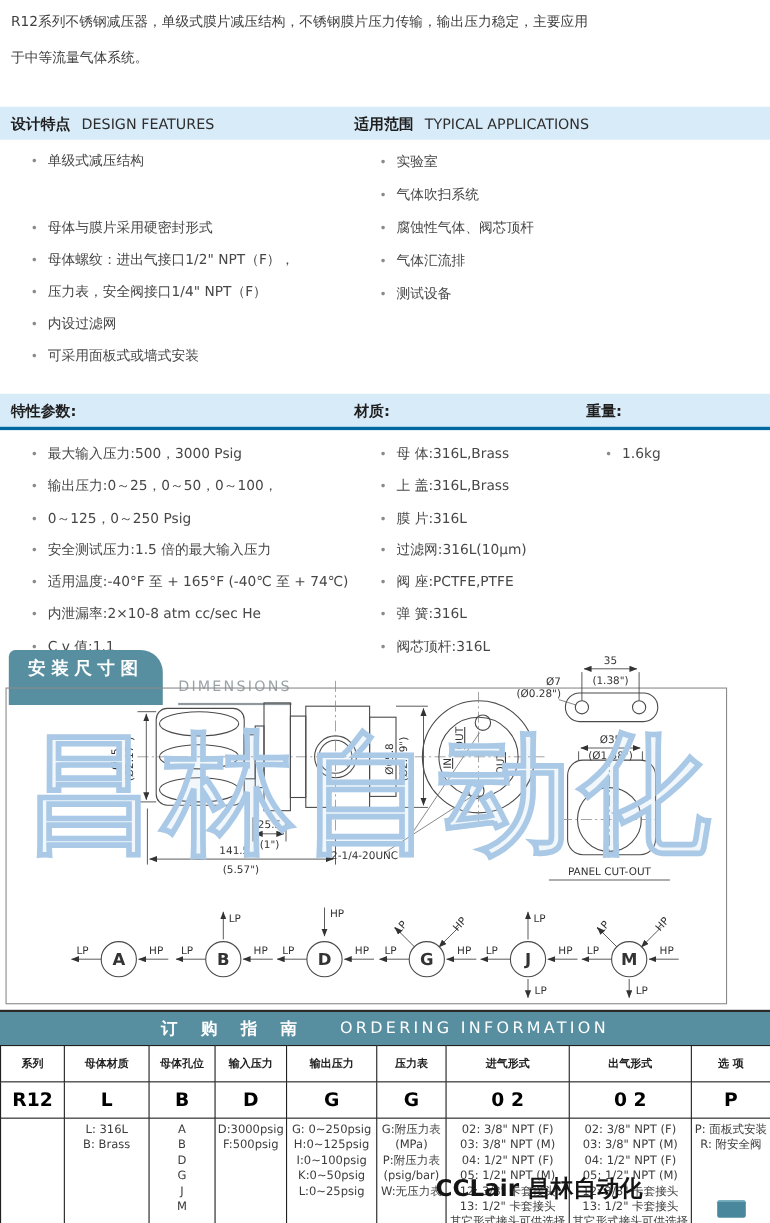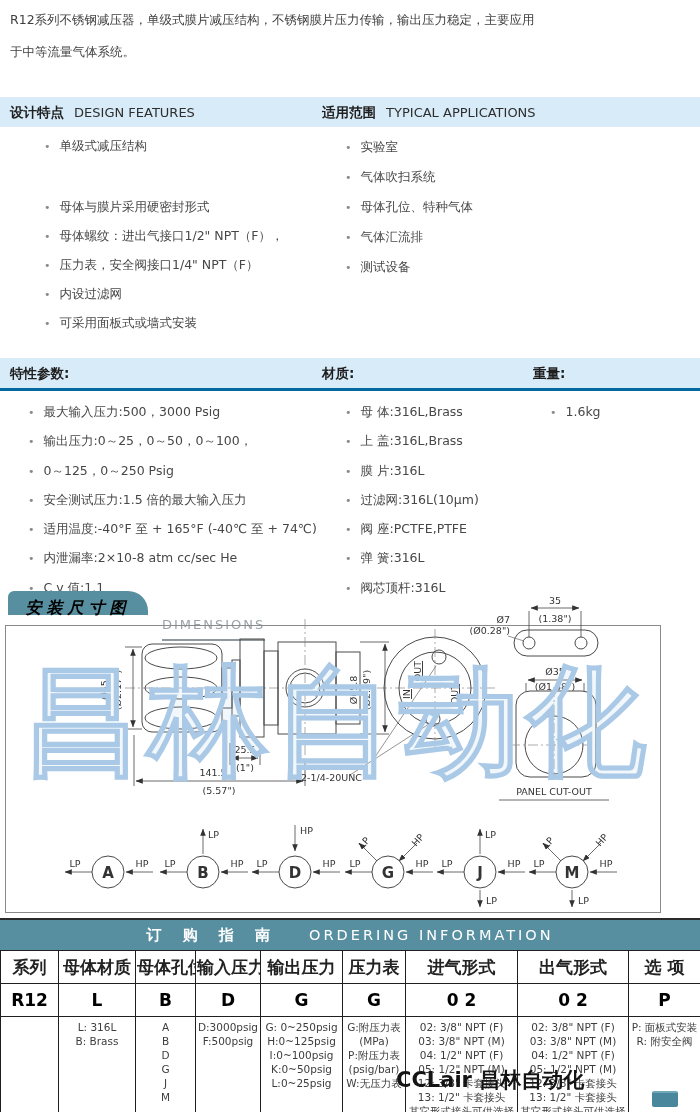--- a/index.html
+++ b/index.html
@@ -10,41 +10,41 @@
   .band2{border-bottom:3px solid #0369a1;}
   .band .grp{position:absolute;top:0;height:30px;line-height:30px;white-space:nowrap;}
   .zh{font-weight:bold;font-size:13.5px;color:#1e1e1e;}
   .en{font-size:13px;color:#2e2e2e;margin-left:5px;}
   .blist{list-style:none;margin:0;padding:0;position:absolute;font-size:12.5px;color:#474747;}
   .blist li{line-height:28px;white-space:nowrap;}
   .blist li::before{content:"•";color:#8a8a8a;margin-right:9px;font-size:11px;}
   .blist.apps li{line-height:29px;}
   .blist.specs li{line-height:28.3px;}
   .gapfirst li:first-child{margin-bottom:32px;}
-  .dim-tab{position:absolute;left:8px;top:591px;width:140px;height:24px;background:#588fa0;
-           border-radius:6px 20px 0 0;color:#000000;font-weight:bold;font-size:16px;
-           text-align:center;line-height:34px;letter-spacing:5px;font-style:italic;}
+  .dim-tab{position:absolute;left:8px;top:591px;width:140px;height:50px;background:#588fa0;
+           border-radius:6px 20px 0 0;color:#ffffff;font-weight:bold;font-size:16px;
+           text-align:center;line-height:34px;letter-spacing:5px;}
   .dim-en{position:absolute;left:162px;top:601px;font-size:13px;letter-spacing:2px;color:#9aa3a8;
           padding-bottom:7px;border-bottom:2px solid #8f989d;margin-top:16px;}
   .dim-box{position:absolute;left:5px;top:625px;width:654px;height:286px;border:1px solid #8a8a8a;}
   .dim-svg{position:absolute;left:5px;top:595px;}
   svg text{fill:#333;}
   .s{stroke:#4a4a4a;fill:none;stroke-width:1;}
   .cl{stroke:#888;stroke-width:0.7;fill:none;stroke-dasharray:10 3 2 3;}
   .dl{stroke:#444;stroke-width:0.8;fill:none;}
   .ldr{stroke:#666;stroke-width:0.7;fill:none;}
   .dim{font-size:9.5px;}
   .fp{font-size:9.5px;}
   .fpl{font-size:15px;font-weight:bold;text-anchor:middle;}
   .ord{position:absolute;left:0;top:918px;width:700px;border-top:2px solid #2a2a2a;}
   .ord-title{height:30px;background:#588fa0;color:#fff;display:flex;align-items:center;justify-content:center;}
   .ord-title .t-zh{font-size:15px;font-weight:bold;letter-spacing:8px;}
   .ord-title .t-en{font-size:14.5px;font-weight:normal;letter-spacing:3px;margin-left:31px;}
   table.ordt{width:700px;border-collapse:collapse;table-layout:fixed;}
-  table.ordt th{border:1px solid #1f1f1f;font-size:17px;font-weight:600;color:#222;height:30px;
+  table.ordt th{border:1px solid #1f1f1f;font-size:10px;font-weight:600;color:#222;height:30px;
                 background:#fff;white-space:nowrap;overflow:hidden;}
   table.ordt td.code{border:1px solid #1f1f1f;text-align:center;font-weight:bold;font-size:17px;
                      color:#000;height:30px;}
   table.ordt td.opts{border:1px solid #1f1f1f;vertical-align:top;text-align:center;
                      font-size:10.5px;line-height:14px;color:#3d3d3d;padding:3px 1px 0 1px;height:96px;}
   .wm{position:absolute;font-weight:bold;color:rgba(173,203,232,0.16);
       -webkit-text-stroke:1.4px #a9c9e6;white-space:nowrap;pointer-events:none;z-index:5;}
   .wm-center{left:105px;top:262px;font-size:97px;letter-spacing:3px;}
   .wm-diagram{left:22px;top:642px;font-size:120px;letter-spacing:6px;}
   .wm-footer{position:absolute;left:396px;top:1066px;font-size:21px;font-weight:bold;color:#141414;
@@ -64,33 +64,33 @@
     <div class="grp" style="left:322px;">
       <span class="zh">适用范围</span>
       <span class="en">TYPICAL APPLICATIONS</span>
     </div>
     <div class="grp" style="left:10px;">
       <span class="zh">设计特点</span>
       <span class="en">DESIGN FEATURES</span>
     </div>
   </div>
 
-  <ul class="blist gapfirst" style="left:44px;top:132px;">
+  <ul class="blist gapfirst" style="left:28px;top:132px;">
     <li>单级式减压结构</li>
     <li>母体与膜片采用硬密封形式</li>
     <li>母体螺纹：进出气接口1/2" NPT（F），</li>
     <li>压力表，安全阀接口1/4" NPT（F）</li>
     <li>内设过滤网</li>
     <li>可采用面板式或墙式安装</li>
   </ul>
 
   <ul class="blist apps" style="left:345px;top:132px;">
     <li>实验室</li>
     <li>气体吹扫系统</li>
-    <li>母体孔位、特种气体</li>
+    <li>腐蚀性气体、阀芯顶杆</li>
     <li>气体汇流排</li>
     <li>测试设备</li>
   </ul>
 
   <div class="band band2" style="top:358px;">
     <div class="grp" style="left:10px;">
       <span class="zh">特性参数:</span>
     </div>
     <div class="grp" style="left:322px;">
       <span class="zh">材质:</span>

